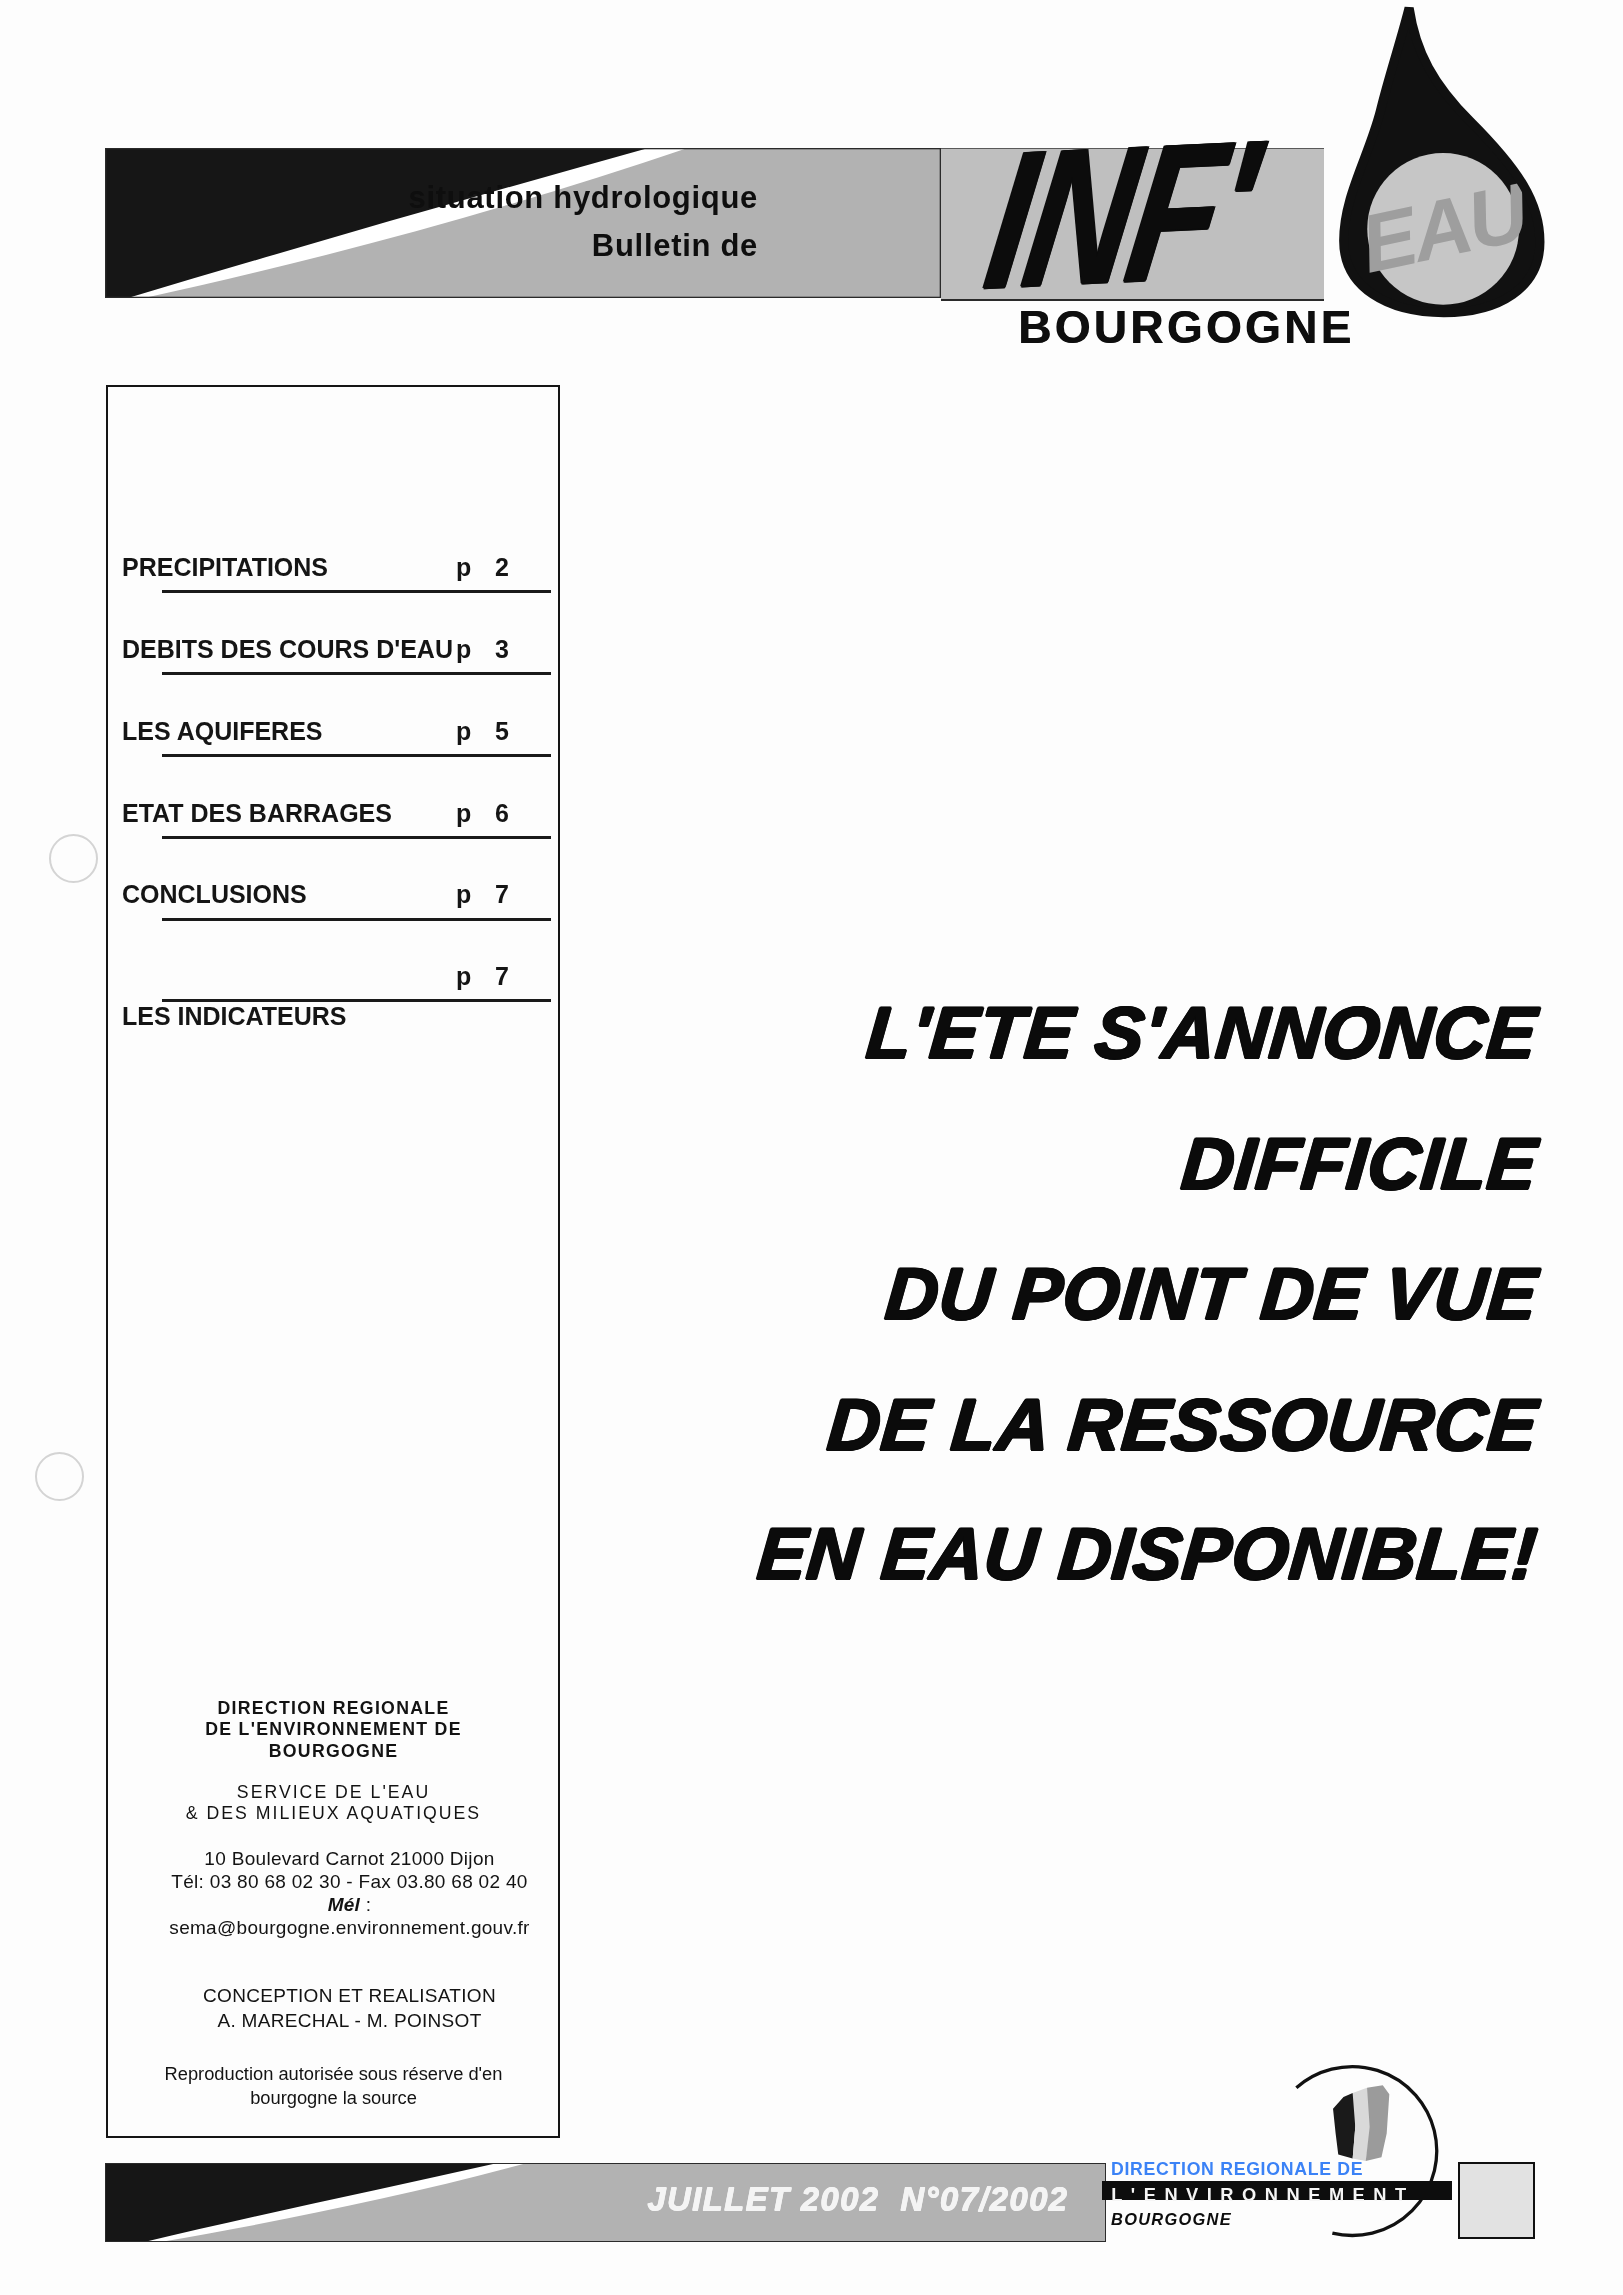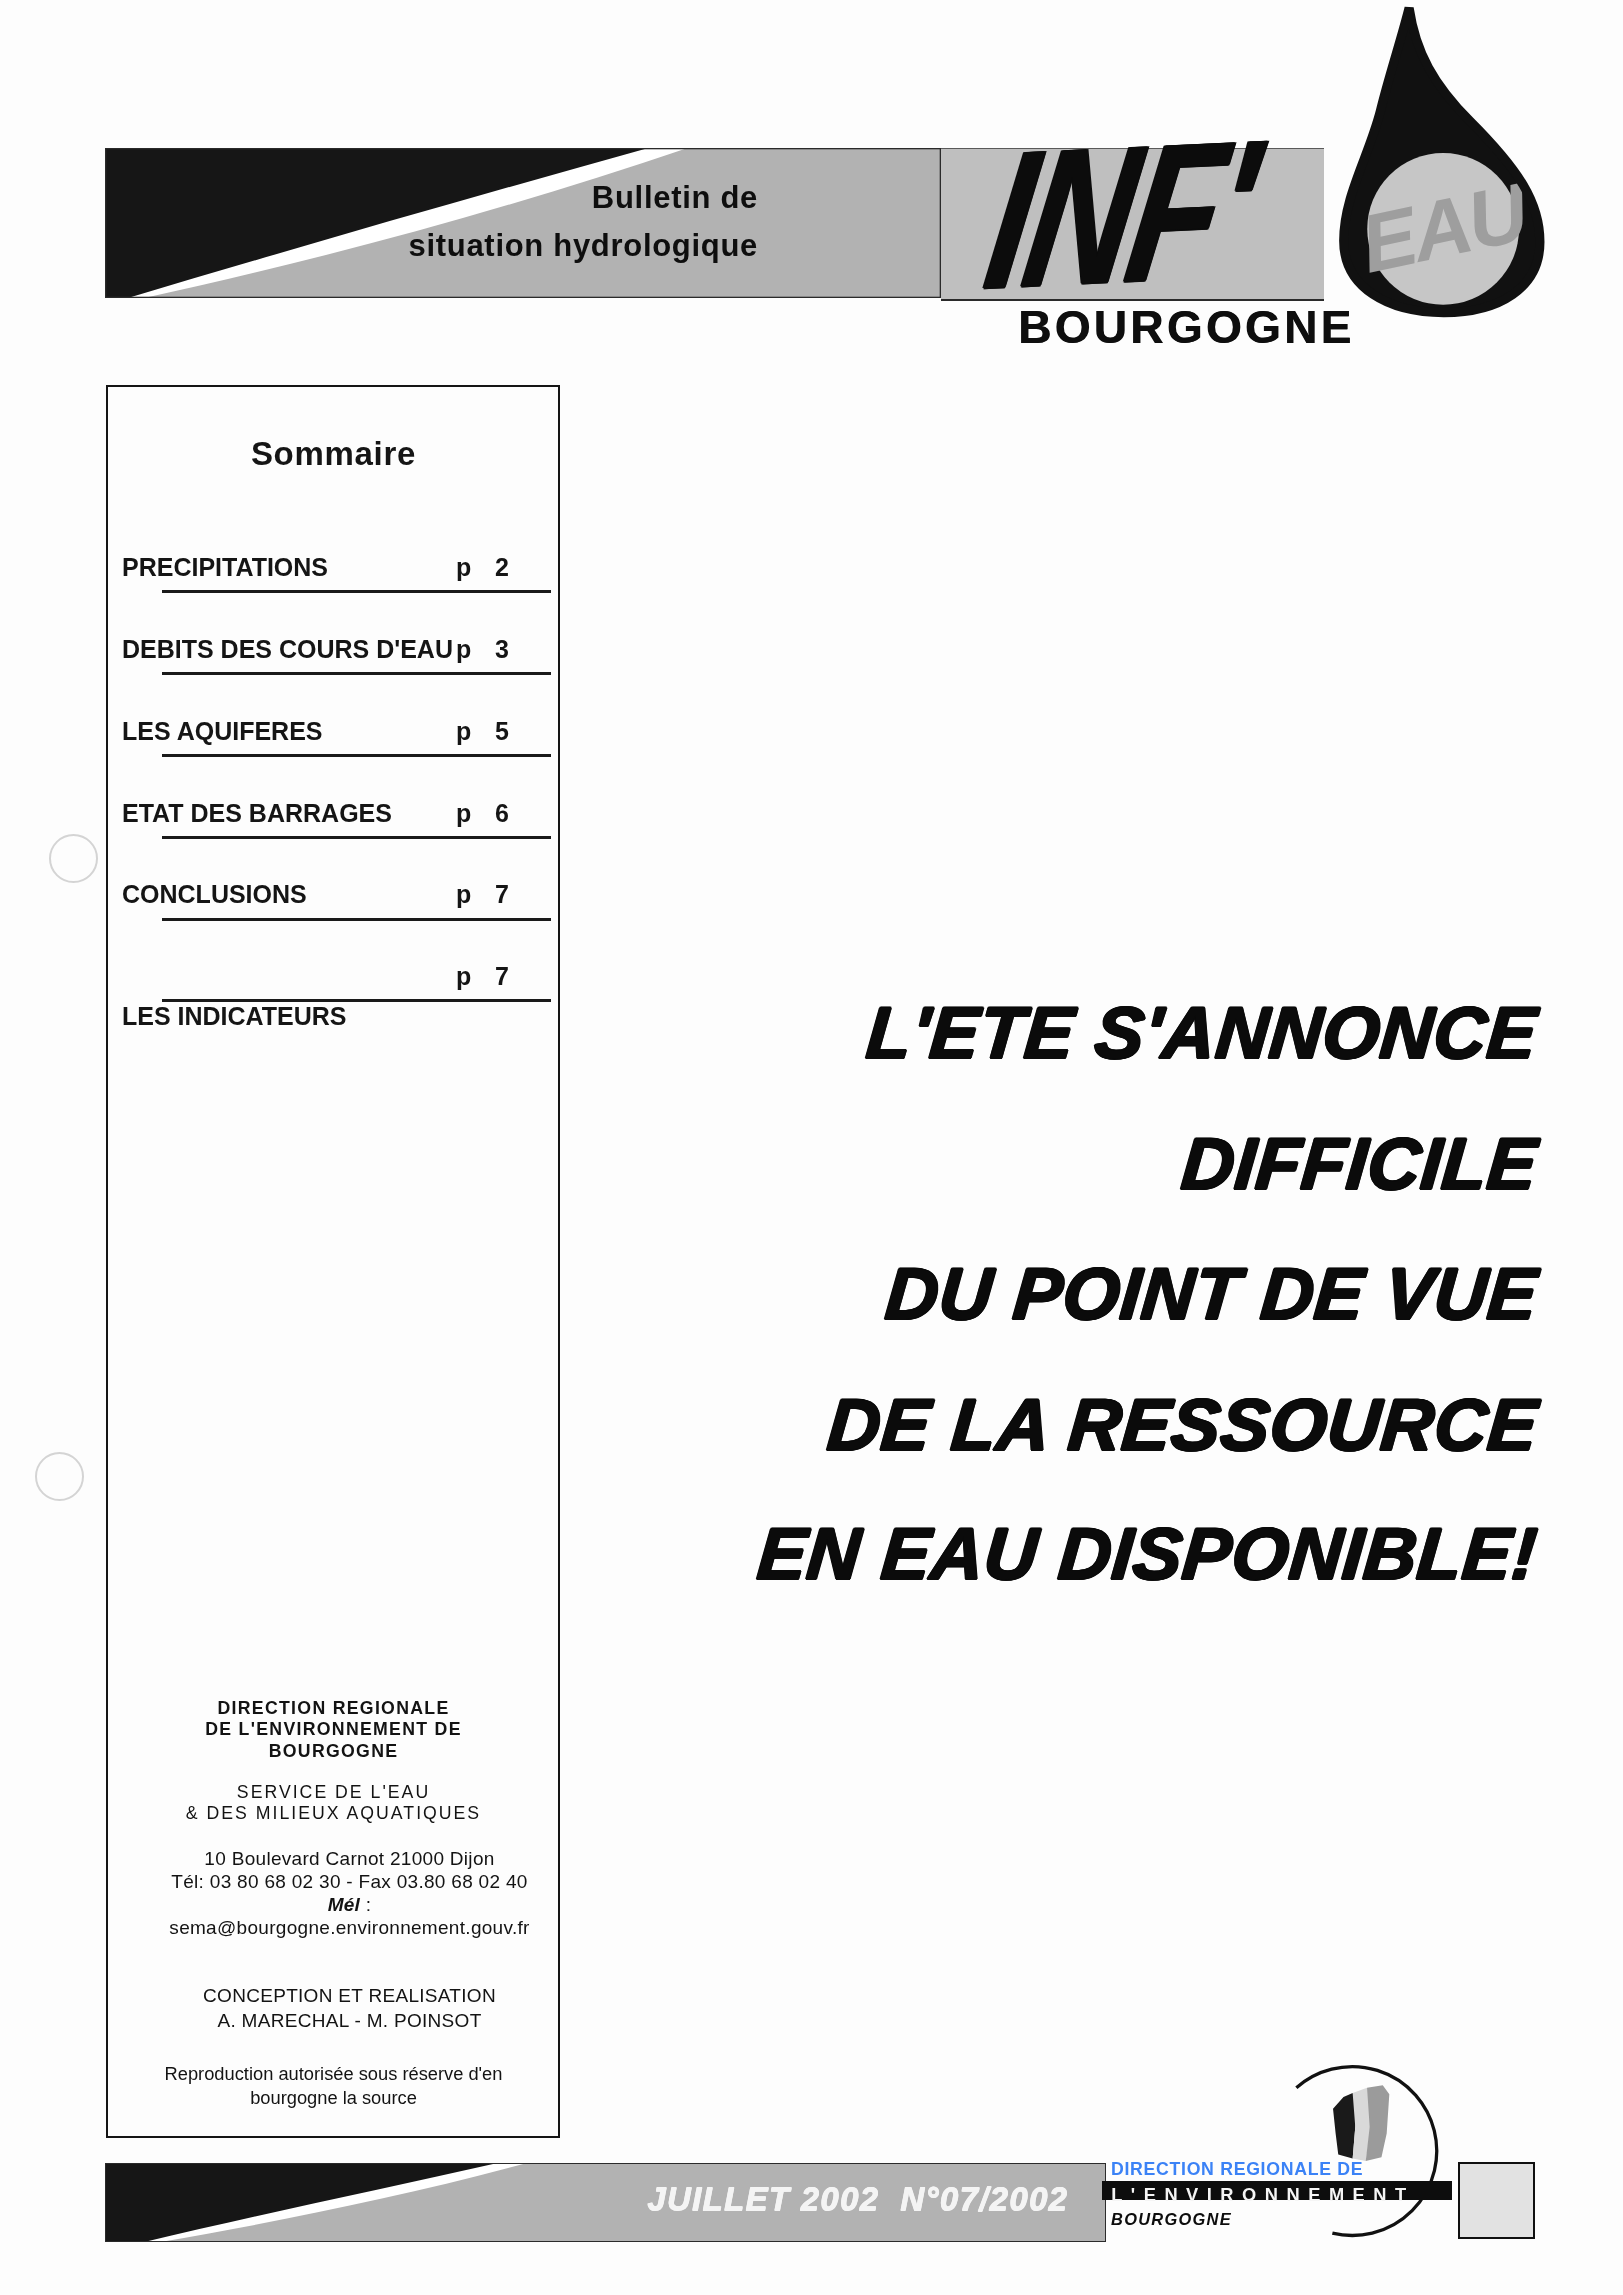--- a/index.html
+++ b/index.html
@@ -85,37 +85,36 @@
 <div id="page">
 
   <div class="abs" id="top-banner">
     <svg viewBox="0 0 1277 229" preserveAspectRatio="none">
       <rect x="0" y="0" width="1277" height="229" fill="#b2b2b2"></rect>
       <path d="M0,0 L890,0 C610,95 330,170 60,229 L0,229 Z" fill="#ffffff"></path>
       <path d="M0,0 L830,0 C560,75 300,150 35,229 L0,229 Z" fill="#161616"></path>
       <rect x="0" y="0" width="1277" height="229" fill="none" stroke="#2a2a2a" stroke-width="4"></rect>
     </svg>
     <div class="banner-title">
+      <div>situation hydrologique</div>
       <div>Bulletin de</div>
-      <div>situation hydrologique</div>
     </div>
   </div>
 
   <div class="abs" id="logo-band"></div>
   <div class="abs" id="logo-inf">INF'</div>
   <div class="abs" id="logo-region">BOURGOGNE</div>
   <svg class="abs" id="logo-drop-svg" viewBox="2030 0 340 500">
     <path d="M2152 12 C2162 80 2190 130 2245 185 C2320 260 2352 310 2352 370 C2352 440 2290 478 2205 478 C2120 478 2052 440 2052 368 C2052 300 2090 240 2108 170 C2120 120 2140 60 2152 12 Z" fill="#111111"></path>
     <circle cx="2204" cy="350" r="116" fill="#c6c6c6"></circle>
     <text x="2204" y="392" text-anchor="middle" font-family="Liberation Sans, sans-serif" font-weight="bold" font-style="italic" font-size="125" fill="#9e9e9e" transform="rotate(-12 2204 350)" letter-spacing="-4">EAU</text>
     <path d="M2152 12 C2162 80 2190 130 2245 185 C2320 260 2352 310 2352 370 C2352 440 2290 478 2205 478 C2120 478 2052 440 2052 368 C2052 300 2090 240 2108 170 C2120 120 2140 60 2152 12 Z" fill="none" stroke="#111111" stroke-width="14"></path>
   </svg>
 
   <div class="abs" id="sommaire-box"></div>
-  <div class="abs" id="sommaire-title">Sommaire</div>
 
   <div class="toc-label" style="top:553px">PRECIPITATIONS</div>
   <div class="toc-p" style="top:553px">p</div>
   <div class="toc-num" style="top:553px">2</div>
   <div class="toc-line" style="top:590px"></div>
 
   <div class="toc-label" style="top:635px">DEBITS DES COURS D'EAU</div>
   <div class="toc-p" style="top:635px">p</div>
   <div class="toc-num" style="top:635px">3</div>
   <div class="toc-line" style="top:672px"></div>

